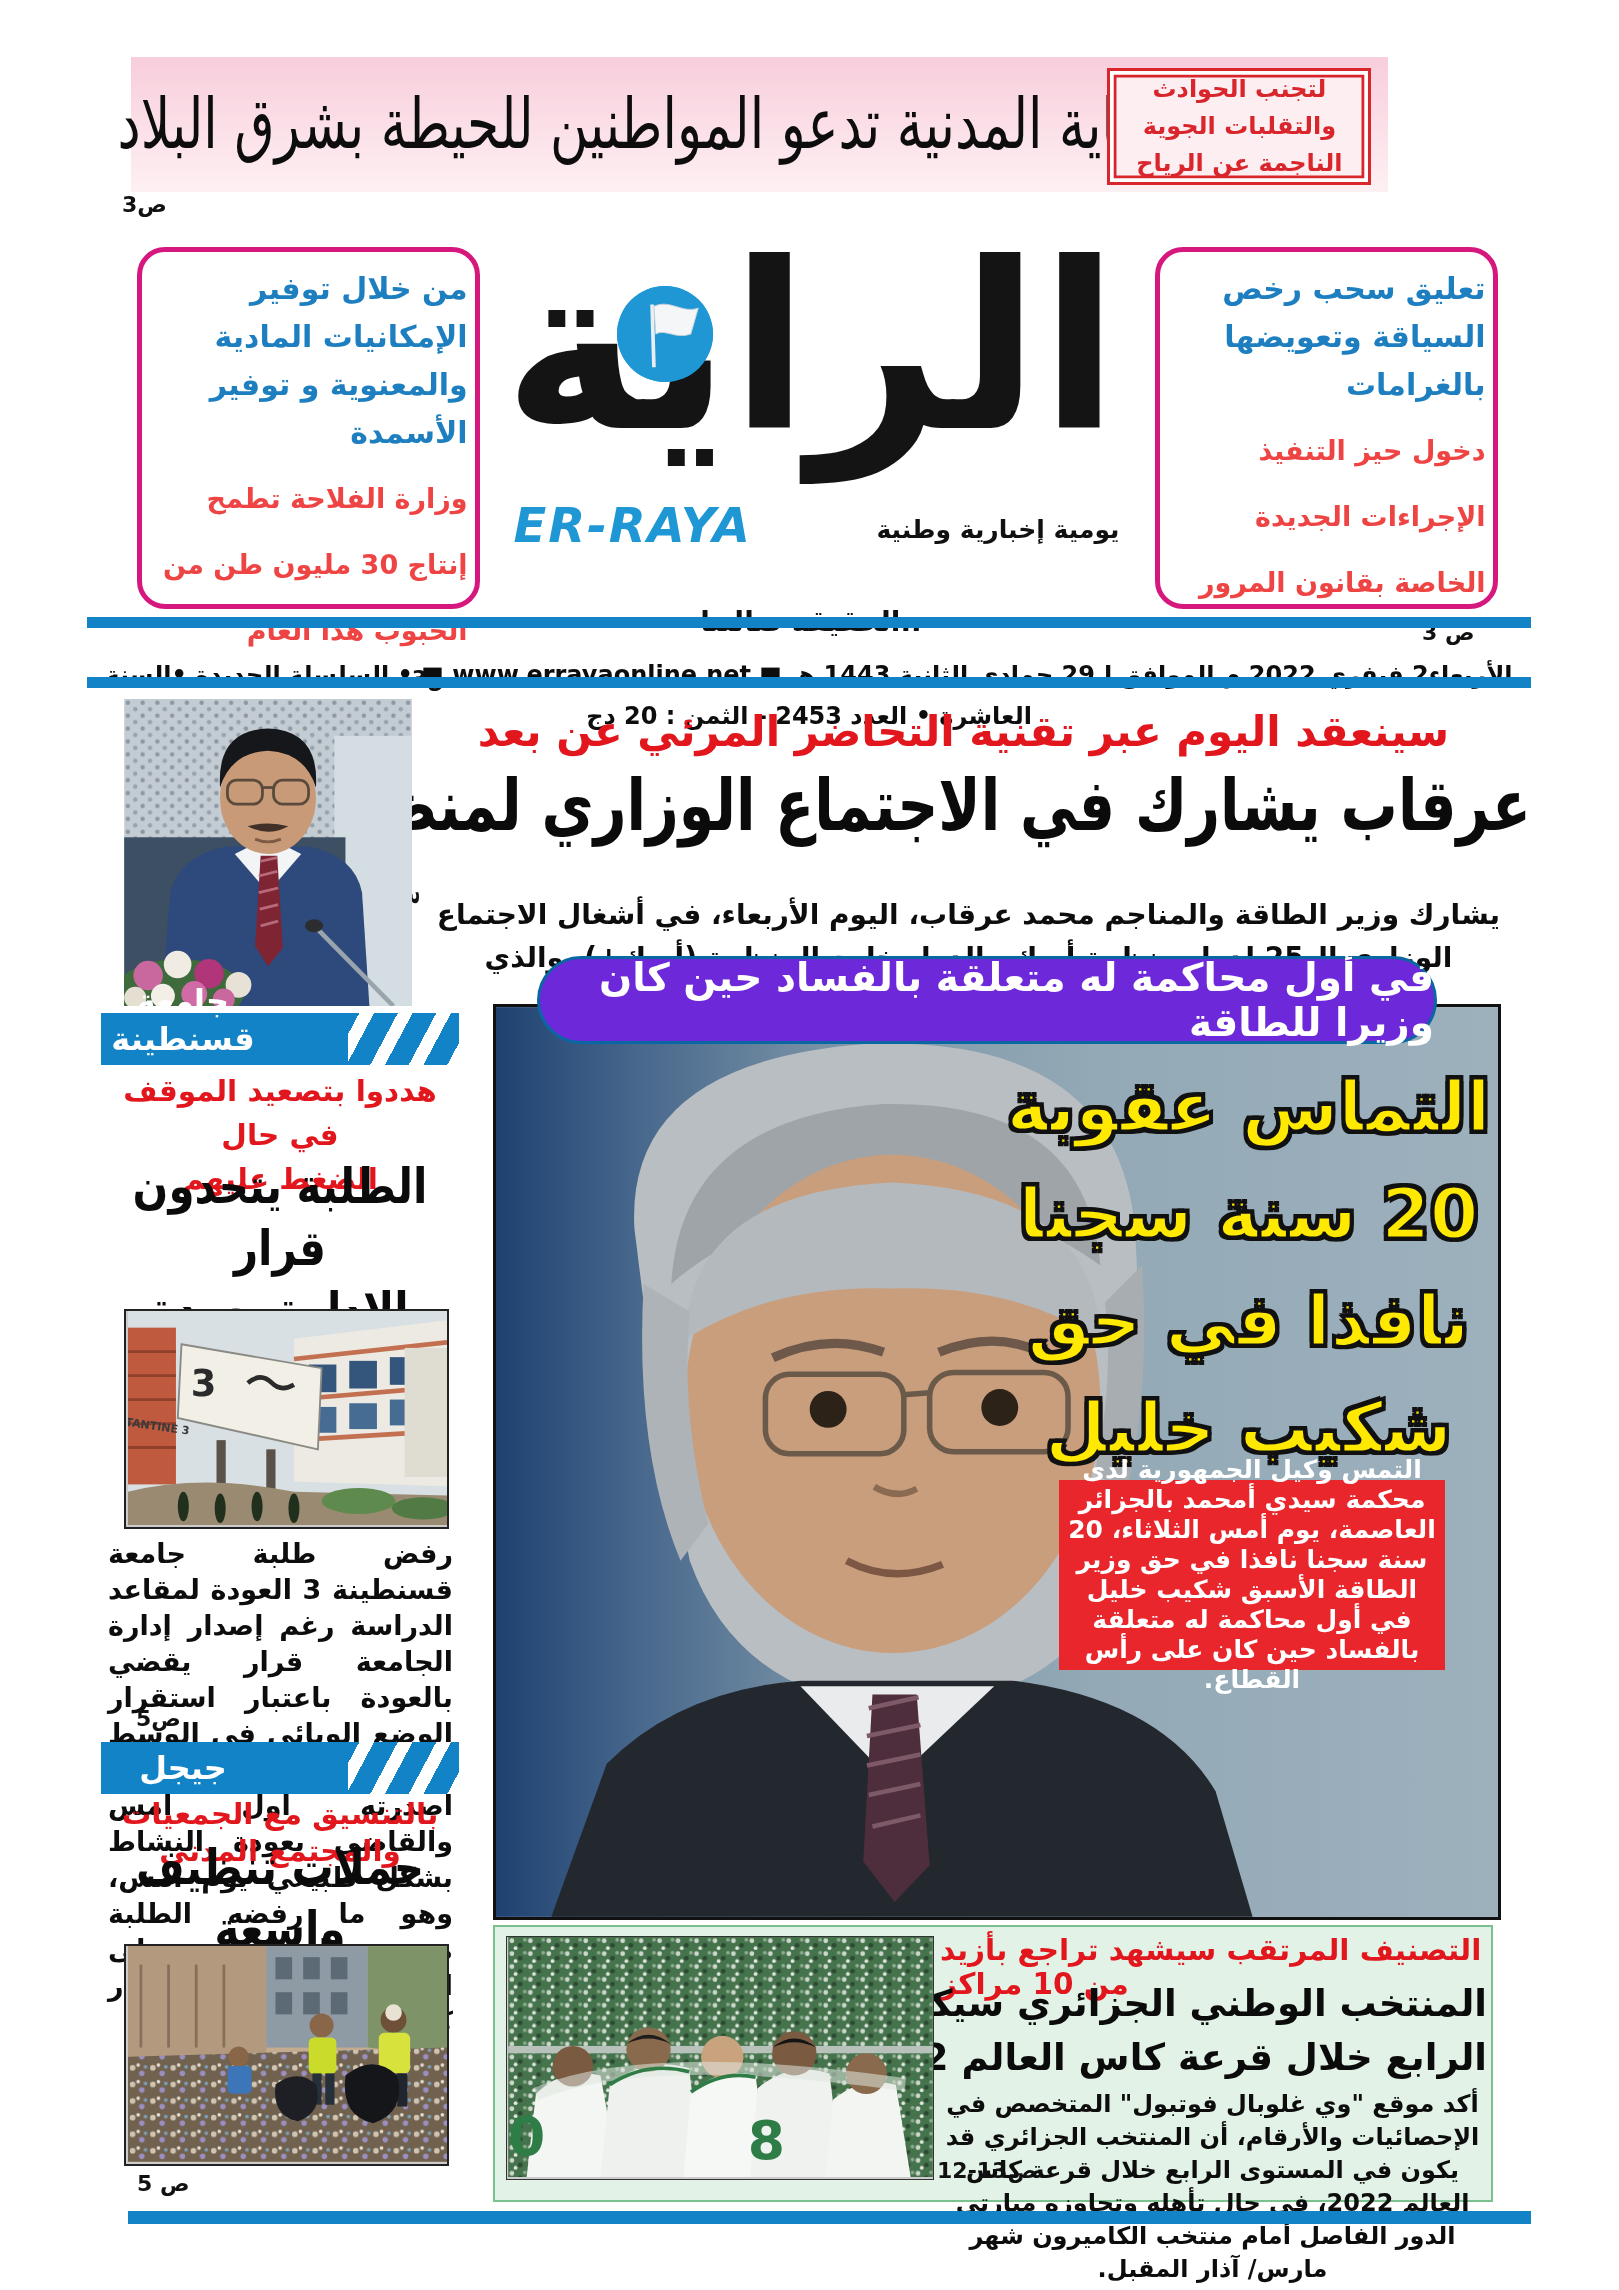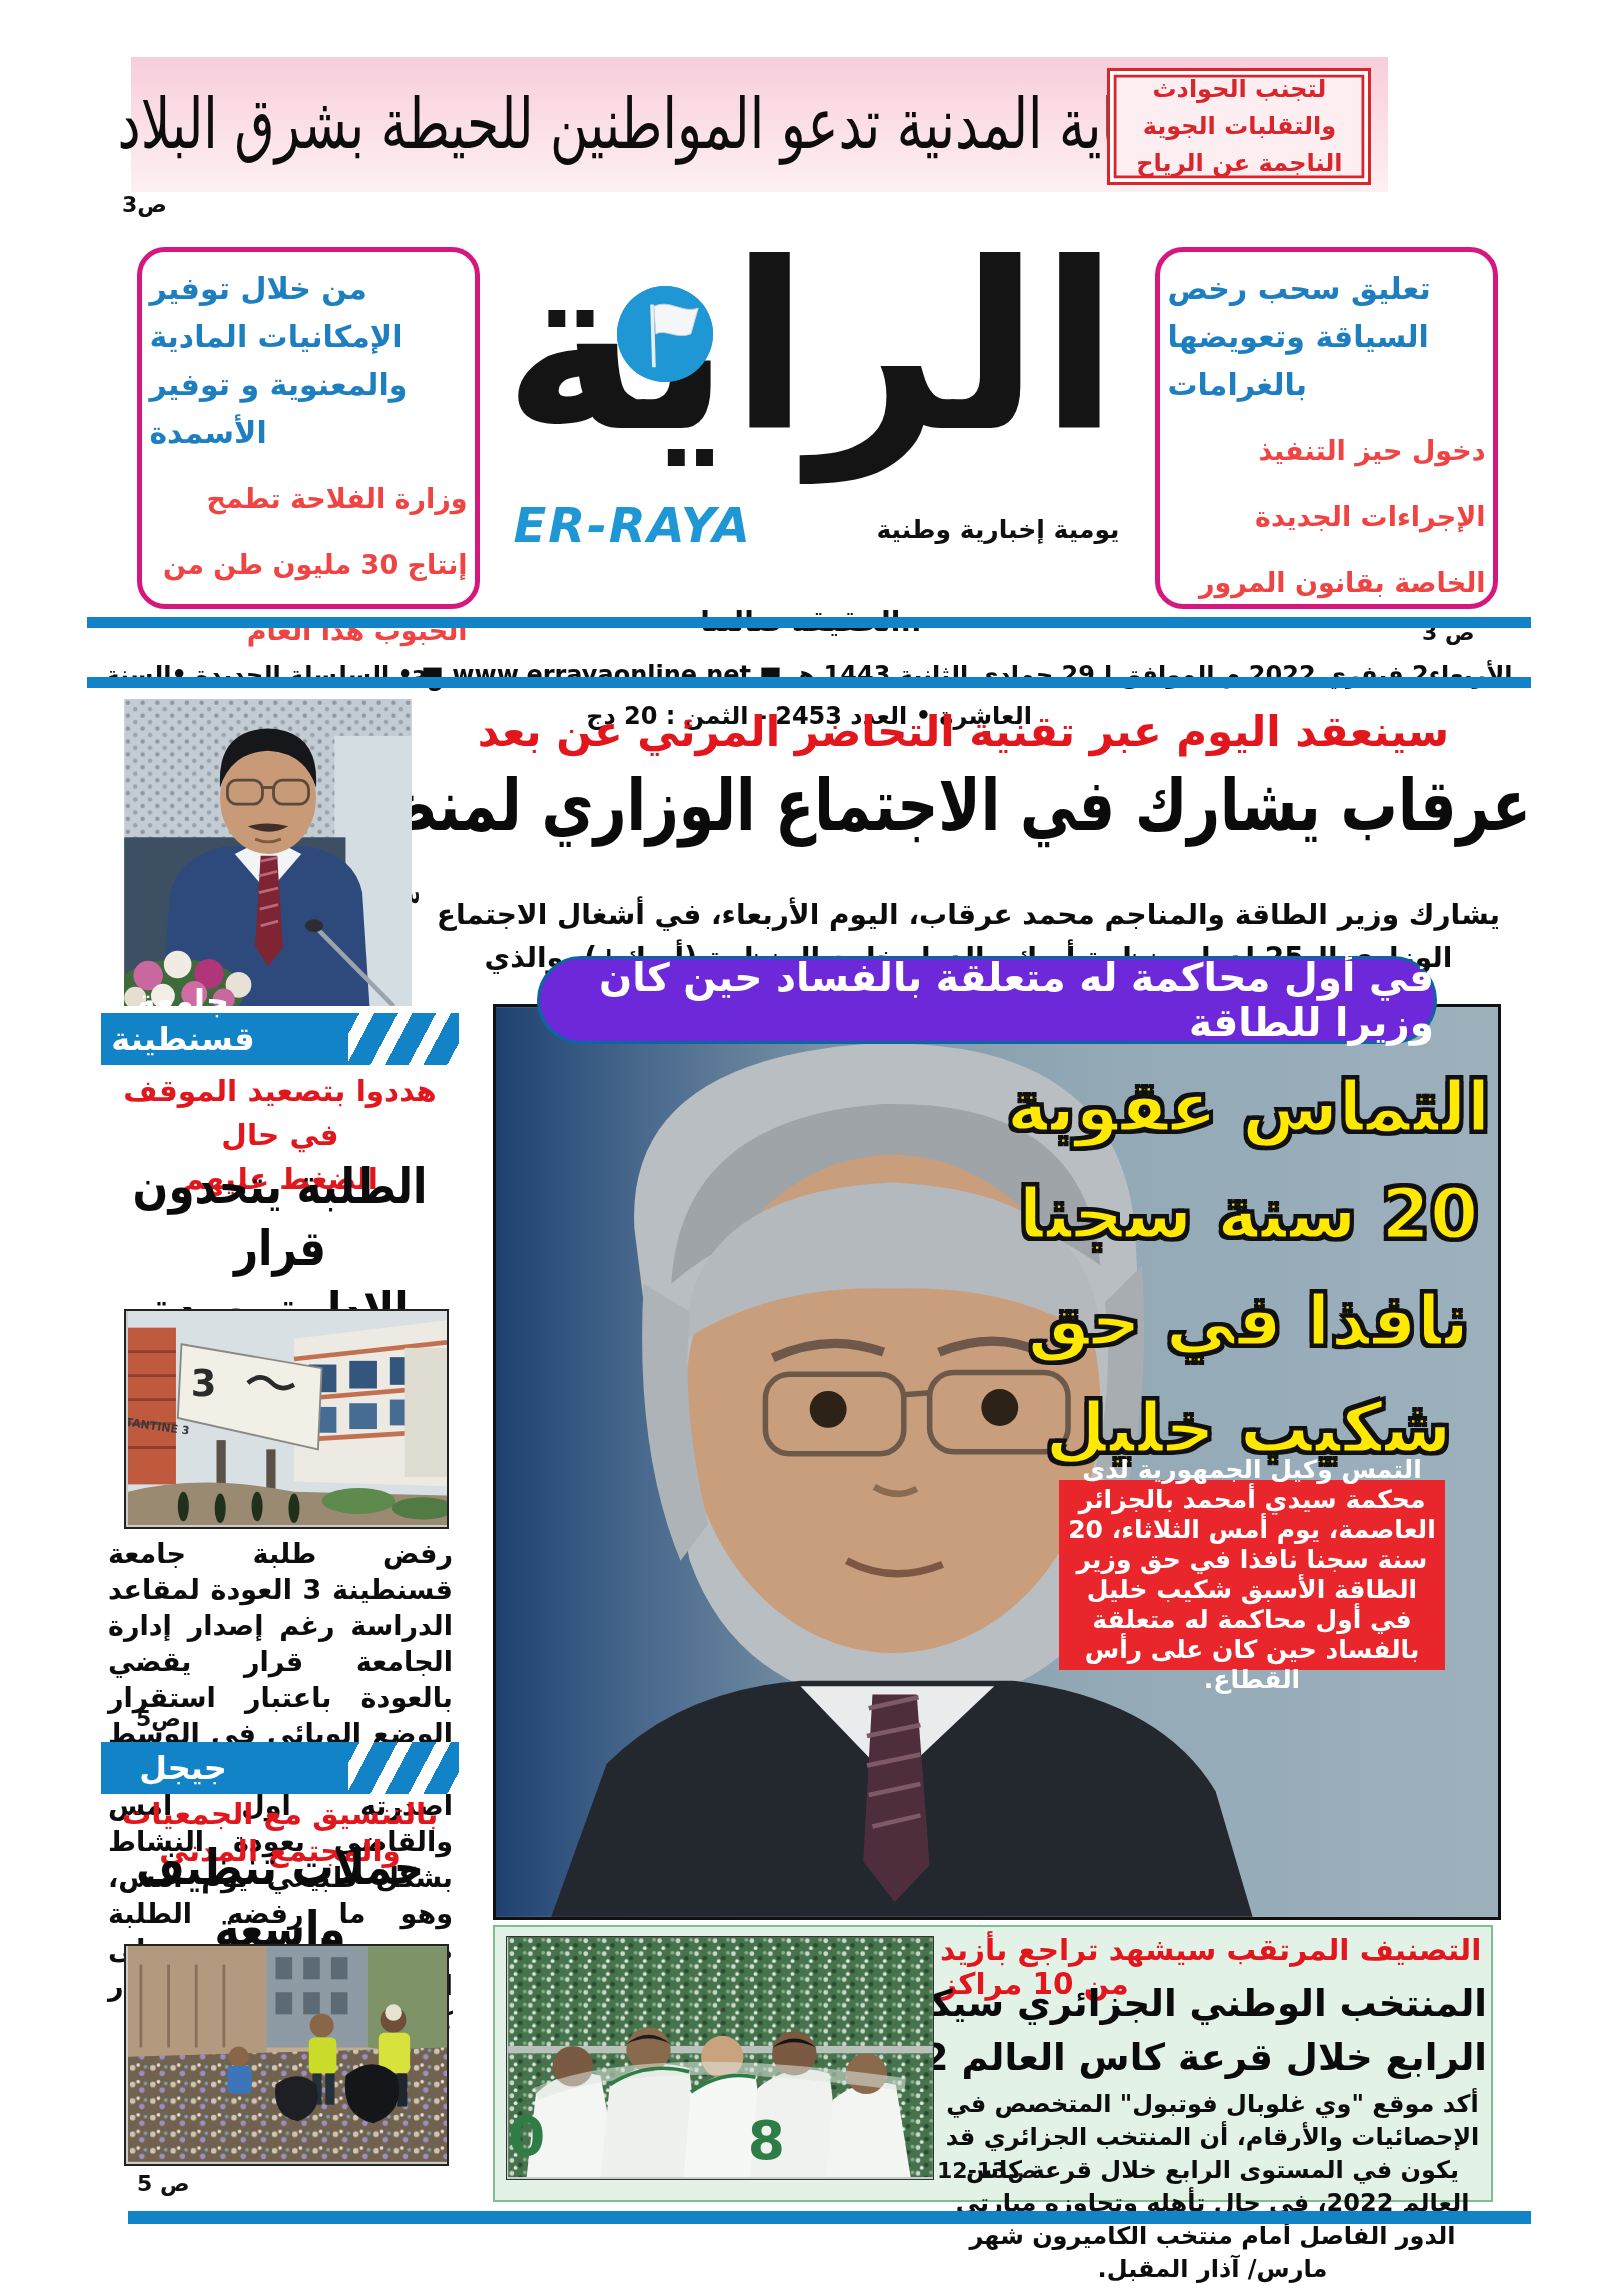--- a/index.html
+++ b/index.html
@@ -14,21 +14,21 @@
     font-size:52px;color:#0d0d0d;white-space:nowrap;text-align:center;
     transform:scaleY(1.35);transform-origin:center;}
   .weather-box{right:16.6px;top:11px;width:258px;height:111px;background:#fdeef2;
     border:3.7px solid #d9262c;box-shadow:inset 0 0 0 3.7px #fff,inset 0 0 0 6.5px #d9262c;
     display:flex;align-items:center;justify-content:center;}
   .weather-box span{display:block;color:#d9262c;font-weight:bold;font-size:24px;line-height:37px;text-align:center;width:222px;}
   .pref{font-size:22px;color:#111;font-weight:bold;}
 
   
   .side-box{width:343px;height:362px;border:5.5px solid #d6187e;border-radius:28px;background:#fff;padding:13px 7.4px 5.5px 7.4px;box-sizing:border-box;}
-  .side-box .kick{color:#1e7fc0;font-weight:bold;font-size:30px;line-height:48px;text-align:left;}
+  .side-box .kick{color:#1e7fc0;font-weight:bold;font-size:30px;line-height:48px;text-align:right;}
   .side-box .head{color:#ef4444;font-weight:bold;font-size:27px;line-height:66px;text-align:right;margin-top:9.2px;} 
 
   
   .masthead{left:498px;top:231px;width:628px;height:369px;}
   .logo-arabic{right:0px;top:-37px;width:628px;text-align:center;font-size:231px;line-height:305px;
     font-weight:bold;color:#141414;font-family:"DejaVu Serif","DejaVu Sans",serif;}
   .flag-circle{left:120px;top:55px;width:96px;height:96px;border-radius:50%;background:#1f97d4;}
   .logo-latin{left:16.6px;top:266px;font-size:48px;color:#1f97d4;font-weight:bold;font-style:italic;
     font-family:"DejaVu Sans",sans-serif;letter-spacing:1.8px;direction:ltr;}
   .tagline{right:5.5px;top:284px;font-size:25px;color:#111;font-weight:bold;}

